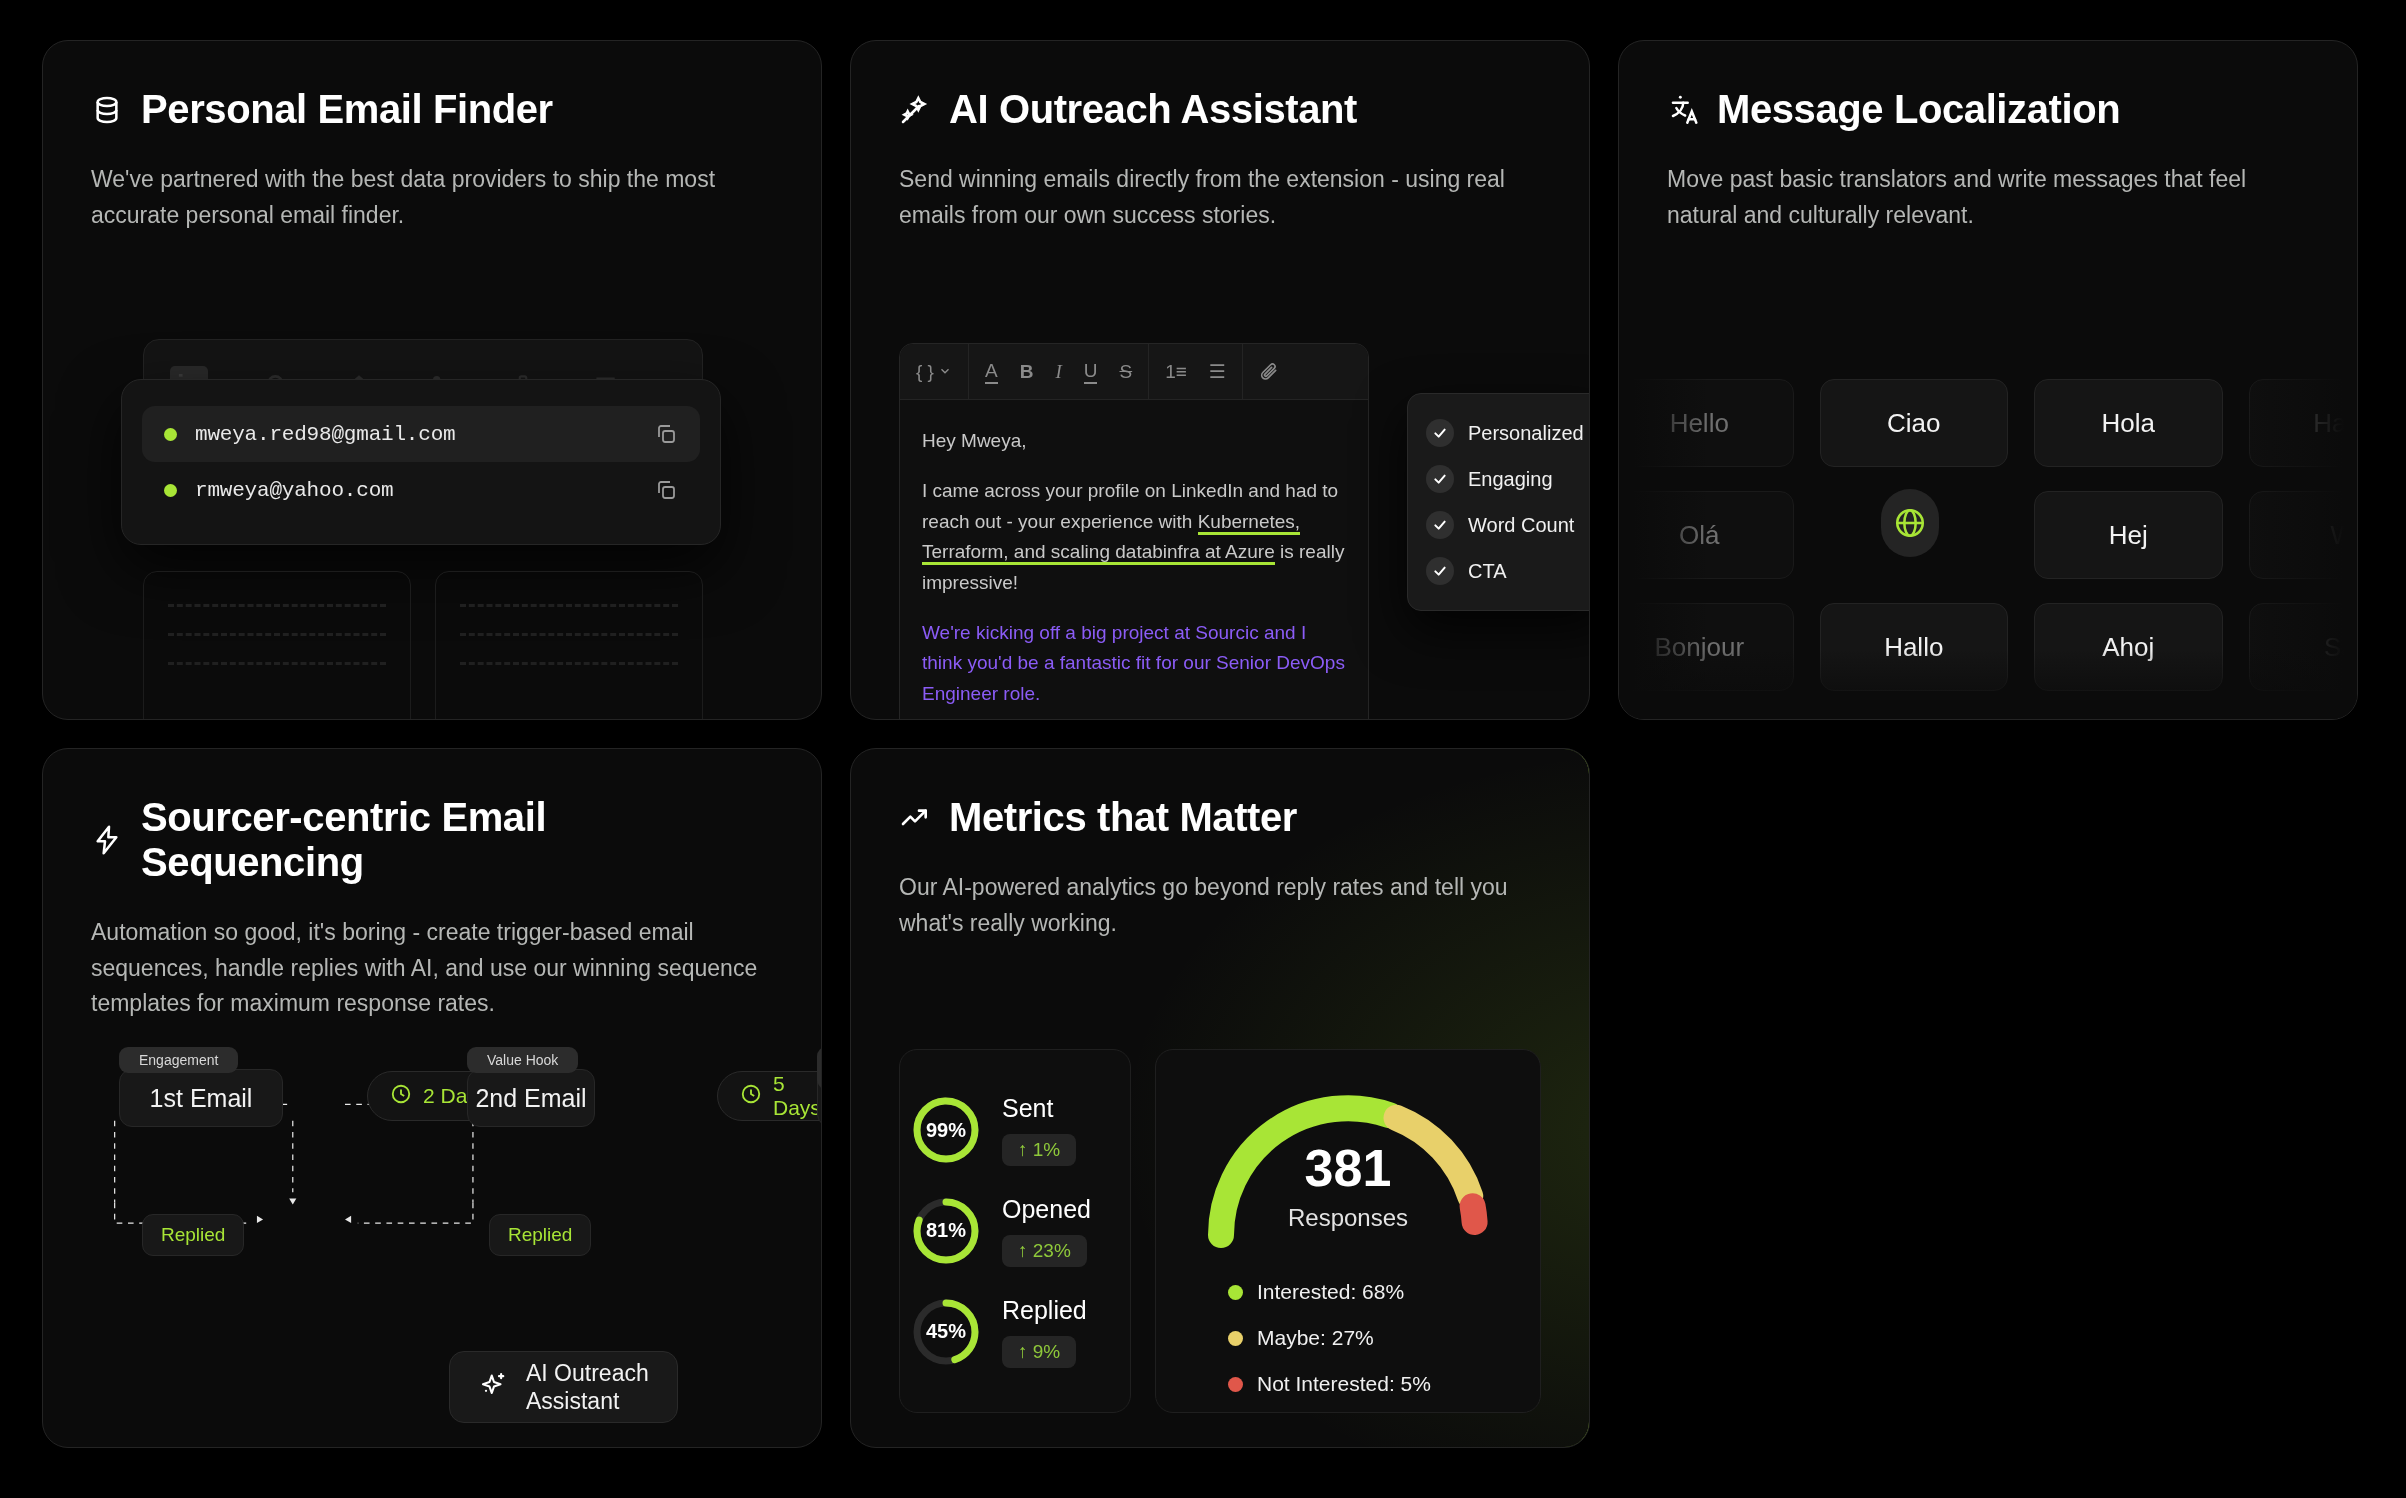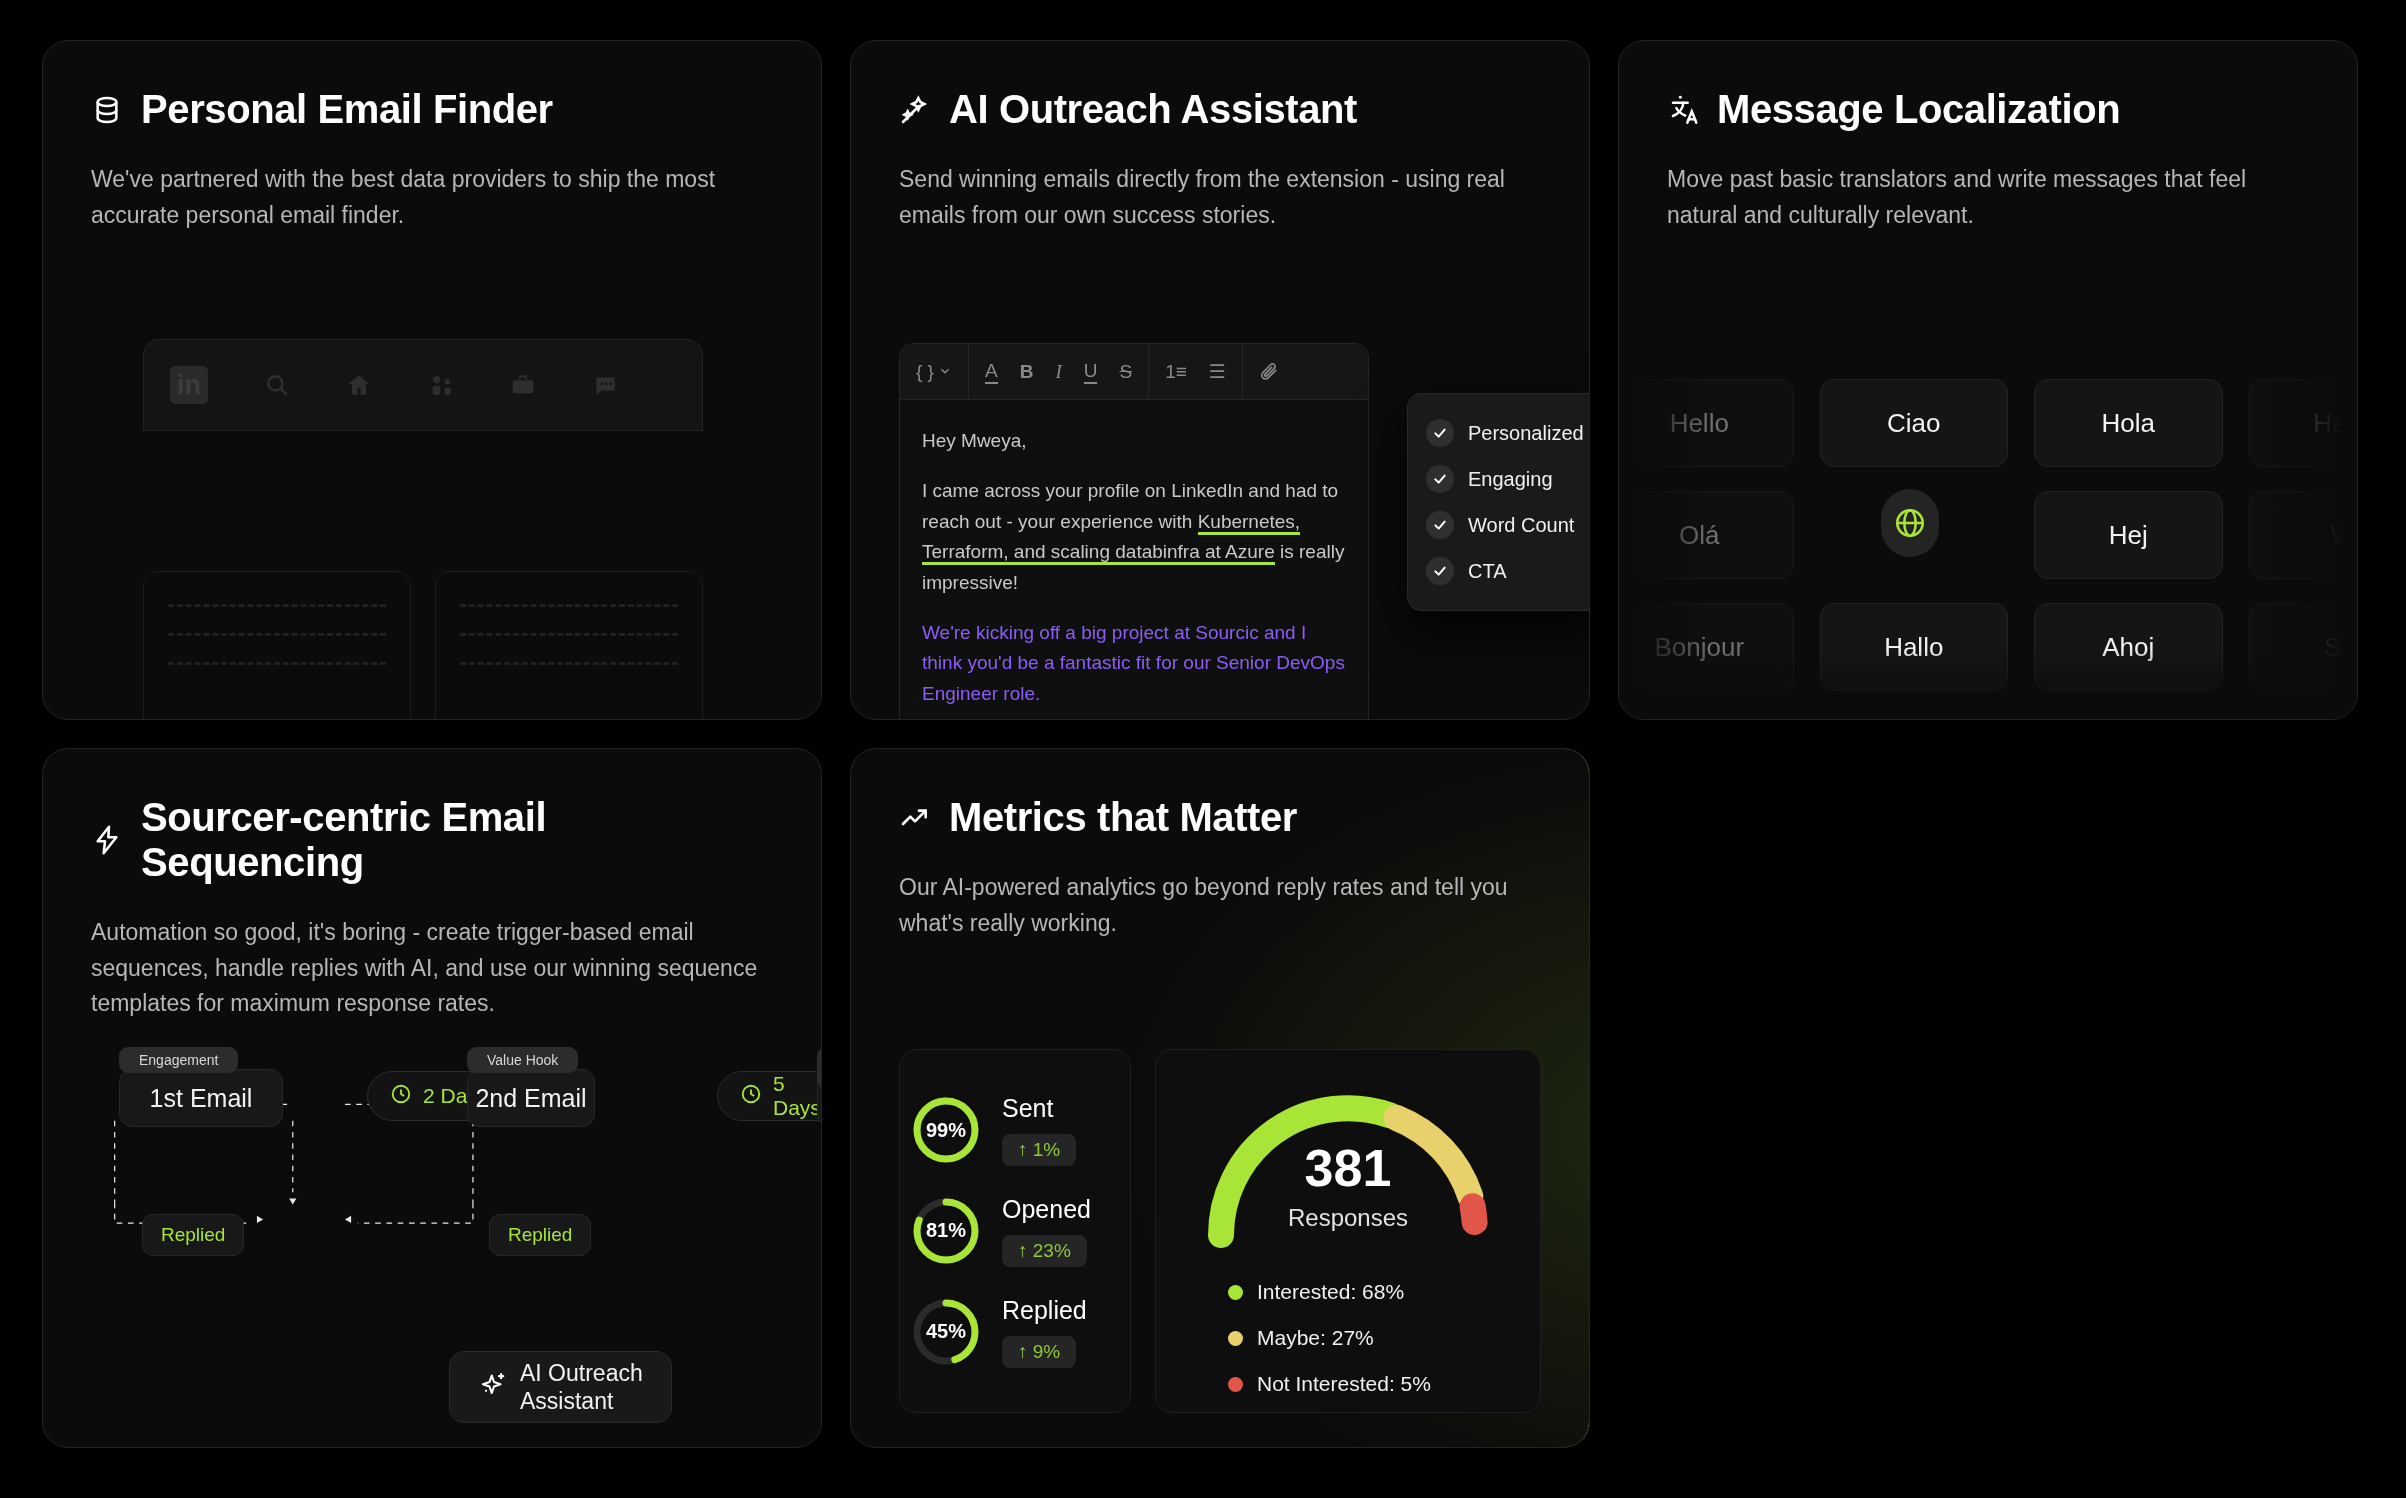--- a/index.html
+++ b/index.html
@@ -166,21 +166,21 @@
     color: #a8e536; font-size: 21px; z-index: 3;
   }
   .replied {
     position: absolute; background: #181818; border: 1px solid #272727;
     border-radius: 11px; height: 42px; padding: 0 18px;
     display: flex; align-items: center; color: #a8e536; font-size: 19px; z-index: 3;
   }
   .ai-node {
     position: absolute; background: #191919; border: 1px solid #2a2a2a;
     border-radius: 15px; height: 72px; padding: 8px 28px;
-    display: flex; align-items: center; gap: 12px; z-index: 3;
+    display: flex; align-items: center; gap: 18px; z-index: 3;
   }
   .ai-node .lbl { color: #f2f2f2; font-size: 23px; line-height: 1.22; }
   .flow-svg { position: absolute; inset: 0; z-index: 1; }
 
   
   .metrics-card {
     background:
       radial-gradient(130% 95% at 112% 55%, rgba(137,190,40,.16) 0%, rgba(137,190,40,0) 58%),
       #0b0b0b;
     border-color: #242424;
@@ -284,20 +284,42 @@
           <span class="li-ico">
             <svg width="26" height="26" viewBox="0 0 24 24" fill="currentColor">
                 <path d="M3 5h18v12H9l-5 4V5z"></path>
                 <circle cx="9" cy="11" r="1.2" fill="#141414"></circle>
                 <circle cx="13" cy="11" r="1.2" fill="#141414"></circle>
                 <circle cx="17" cy="11" r="1.2" fill="#141414"></circle>
               </svg>
           </span>
         </div>
 
+        <div class="email-pop">
+          <div class="email-row sel">
+            <span class="dot-g"></span>
+            <span class="email-text">mweya.red98@gmail.com</span>
+            <span class="copy-ico">
+              <svg width="24" height="24" viewBox="0 0 24 24" fill="none" stroke="currentColor" stroke-width="1.8">
+                  <rect x="9" y="9" width="11" height="11" rx="2.2"></rect>
+                  <path d="M5 15V6a2 2 0 0 1 2-2h9"></path>
+                </svg>
+            </span>
+          </div>
+          <div class="email-row">
+            <span class="dot-g"></span>
+            <span class="email-text">rmweya@yahoo.com</span>
+            <span class="copy-ico">
+              <svg width="24" height="24" viewBox="0 0 24 24" fill="none" stroke="currentColor" stroke-width="1.8">
+                  <rect x="9" y="9" width="11" height="11" rx="2.2"></rect>
+                  <path d="M5 15V6a2 2 0 0 1 2-2h9"></path>
+                </svg>
+            </span>
+          </div>
+        </div>
 
         <div class="skel-wrap">
           <div class="skel">
             <div class="ln"></div>
             <div class="ln"></div>
             <div class="ln"></div>
           </div>
           <div class="skel">
             <div class="ln"></div>
             <div class="ln"></div>

